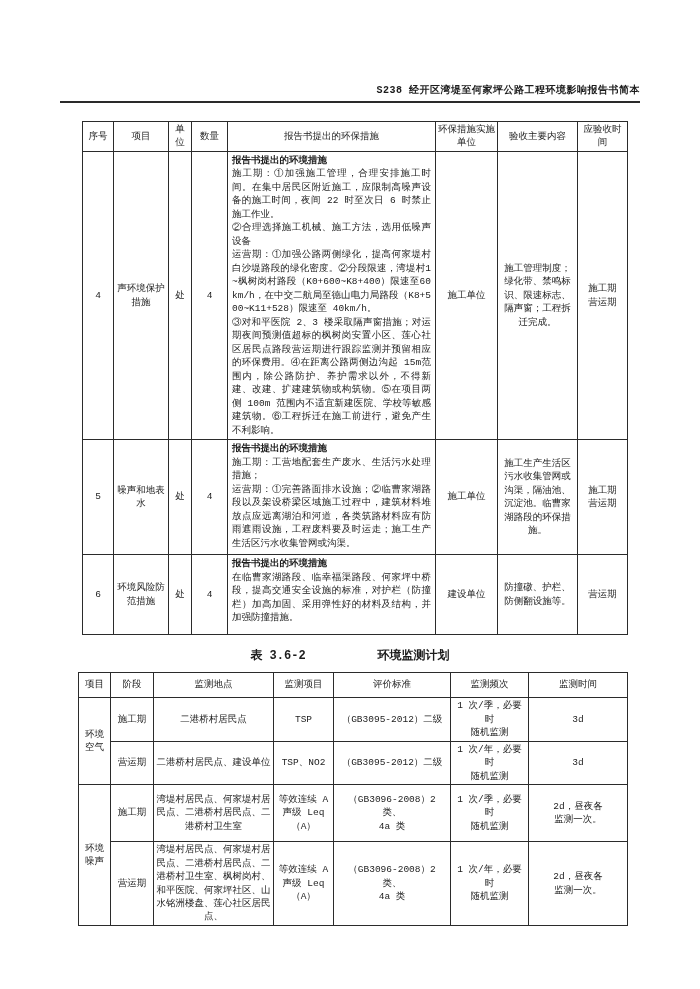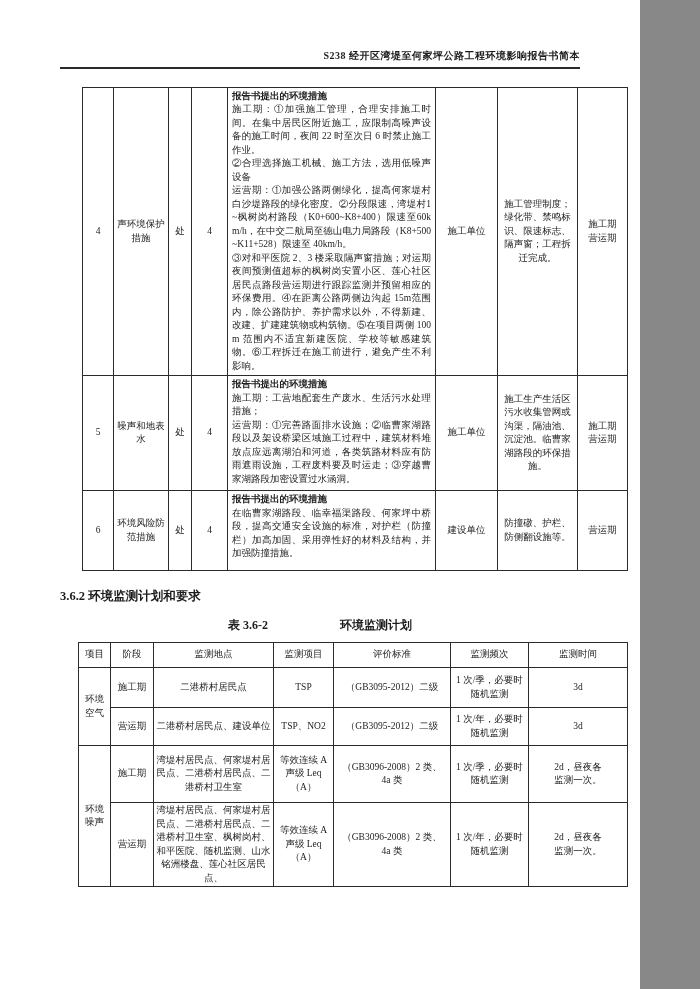--- a/index.html
+++ b/index.html
@@ -1,19 +1,19 @@
 <!DOCTYPE html>
 <html><head>
 <meta charset="utf-8">
 <style>
   html,body{margin:0;padding:0;background:#888;}
   .page{
-    width:640px;height:989px;background:#ffffff;position:relative;
-    box-sizing:border-box;padding:49px 60px 0 60px;
-    font-family:Liberation Serif, serif;color:#1c1c1c;
+    width:700px;height:989px;background:#ffffff;position:relative;
+    box-sizing:border-box;padding:83px 60px 0 60px;
+    font-family:Liberation Mono, monospace;color:#1c1c1c;
     overflow:hidden;
   }
   .doc-header{
     text-align:right;font-size:10px;font-weight:bold;letter-spacing:.5px;
     padding-bottom:4px;border-bottom:2px solid #2a2a2a;
   }
   table{border-collapse:collapse;table-layout:fixed;}
   td,th{
     border:1px solid #2b2b2b;font-weight:normal;
     text-align:center;vertical-align:middle;
@@ -43,20 +43,30 @@
       <col style="width:31px">
         <col style="width:55px">
         <col style="width:23px">
         <col style="width:36px">
       <col style="width:208px">
         <col style="width:62px">
         <col style="width:80px">
         <col style="width:50px">
     </colgroup>
     <tbody>
+        <tr style="height:27px">
+      <th>序号</th>
+      <th>项目</th>
+      <th>单位</th>
+      <th>数量</th>
+      <th>报告书提出的环保措施</th>
+      <th>环保措施实施单位</th>
+      <th>验收主要内容</th>
+      <th>应验收时间</th>
+    </tr>
     <tr style="height:285px">
       <td>4</td>
       <td>声环境保护措施</td>
       <td>处</td>
       <td>4</td>
       <td class="measure-cell">
         <div class="measure-title">报告书提出的环境措施</div>
         <div class="measure-body">施工期：①加强施工管理，合理安排施工时间。在集中居民区附近施工，应限制高噪声设备的施工时间，夜间 22 时至次日 6 时禁止施工作业。
 ②合理选择施工机械、施工方法，选用低噪声设备
 运营期：①加强公路两侧绿化，提高何家堤村白沙堤路段的绿化密度。②分段限速，湾堤村1~枫树岗村路段（K0+600~K8+400）限速至60km/h，在中交二航局至德山电力局路段（K8+500~K11+528）限速至 40km/h。
@@ -68,21 +78,21 @@
 营运期</td>
     </tr>
     <tr style="height:115px">
       <td>5</td>
       <td>噪声和地表水</td>
       <td>处</td>
       <td>4</td>
       <td class="measure-cell">
         <div class="measure-title">报告书提出的环境措施</div>
         <div class="measure-body">施工期：工营地配套生产废水、生活污水处理措施；
-运营期：①完善路面排水设施；②临曹家湖路段以及架设桥梁区域施工过程中，建筑材料堆放点应远离湖泊和河道，各类筑路材料应有防雨遮雨设施，工程废料要及时运走；③穿越曹家湖路段加密设置过水涵洞。</div>
+运营期：①完善路面排水设施；②临曹家湖路段以及架设桥梁区域施工过程中，建筑材料堆放点应远离湖泊和河道，各类筑路材料应有防雨遮雨设施，工程废料要及时运走；施工生产生活区污水收集管网或沟渠。</div>
       </td>
       <td>施工单位</td>
       <td>施工生产生活区污水收集管网或沟渠，隔油池、沉淀池。临曹家湖路段的环保措施。</td>
       <td class="pre">施工期
 营运期</td>
     </tr>
     <tr style="height:80px">
       <td>6</td>
       <td>环境风险防范措施</td>
       <td>处</td>
@@ -91,21 +101,20 @@
         <div class="measure-title">报告书提出的环境措施</div>
         <div class="measure-body">在临曹家湖路段、临幸福渠路段、何家坪中桥段，提高交通安全设施的标准，对护栏（防撞栏）加高加固、采用弹性好的材料及结构，并加强防撞措施。</div>
       </td>
       <td>建设单位</td>
       <td>防撞礅、护栏、防侧翻设施等。</td>
       <td class="pre">营运期</td>
     </tr>
   </tbody>
     </table>
 
-  <div class="section-heading">3.6.2  环境监测计划和要求</div>
 
   <div class="caption">
     <span>表 3.6-2</span>
     <span>环境监测计划</span>
   </div>
 
   <table class="t2">
     <colgroup>
       <col style="width:32px">
         <col style="width:43px">
@@ -153,21 +162,21 @@
 （A）</td>
       <td class="pre">（GB3096-2008）2 类、
 4a 类</td>
       <td class="pre">1 次/季，必要时
 随机监测</td>
       <td class="pre">2d，昼夜各
 监测一次。</td>
     </tr>
     <tr style="height:68px">
       <td>营运期</td>
-      <td>湾堤村居民点、何家堤村居民点、二港桥村居民点、二港桥村卫生室、枫树岗村、和平医院、随机监测、山水铭洲楼盘、莲心社区居民点、</td>
+      <td>湾堤村居民点、何家堤村居民点、二港桥村居民点、二港桥村卫生室、枫树岗村、和平医院、何家坪社区、山水铭洲楼盘、莲心社区居民点、</td>
       <td class="pre">等效连续 A
 声级 Leq
 （A）</td>
       <td class="pre">（GB3096-2008）2 类、
 4a 类</td>
       <td class="pre">1 次/年，必要时
 随机监测</td>
       <td class="pre">2d，昼夜各
 监测一次。</td>
     </tr>

